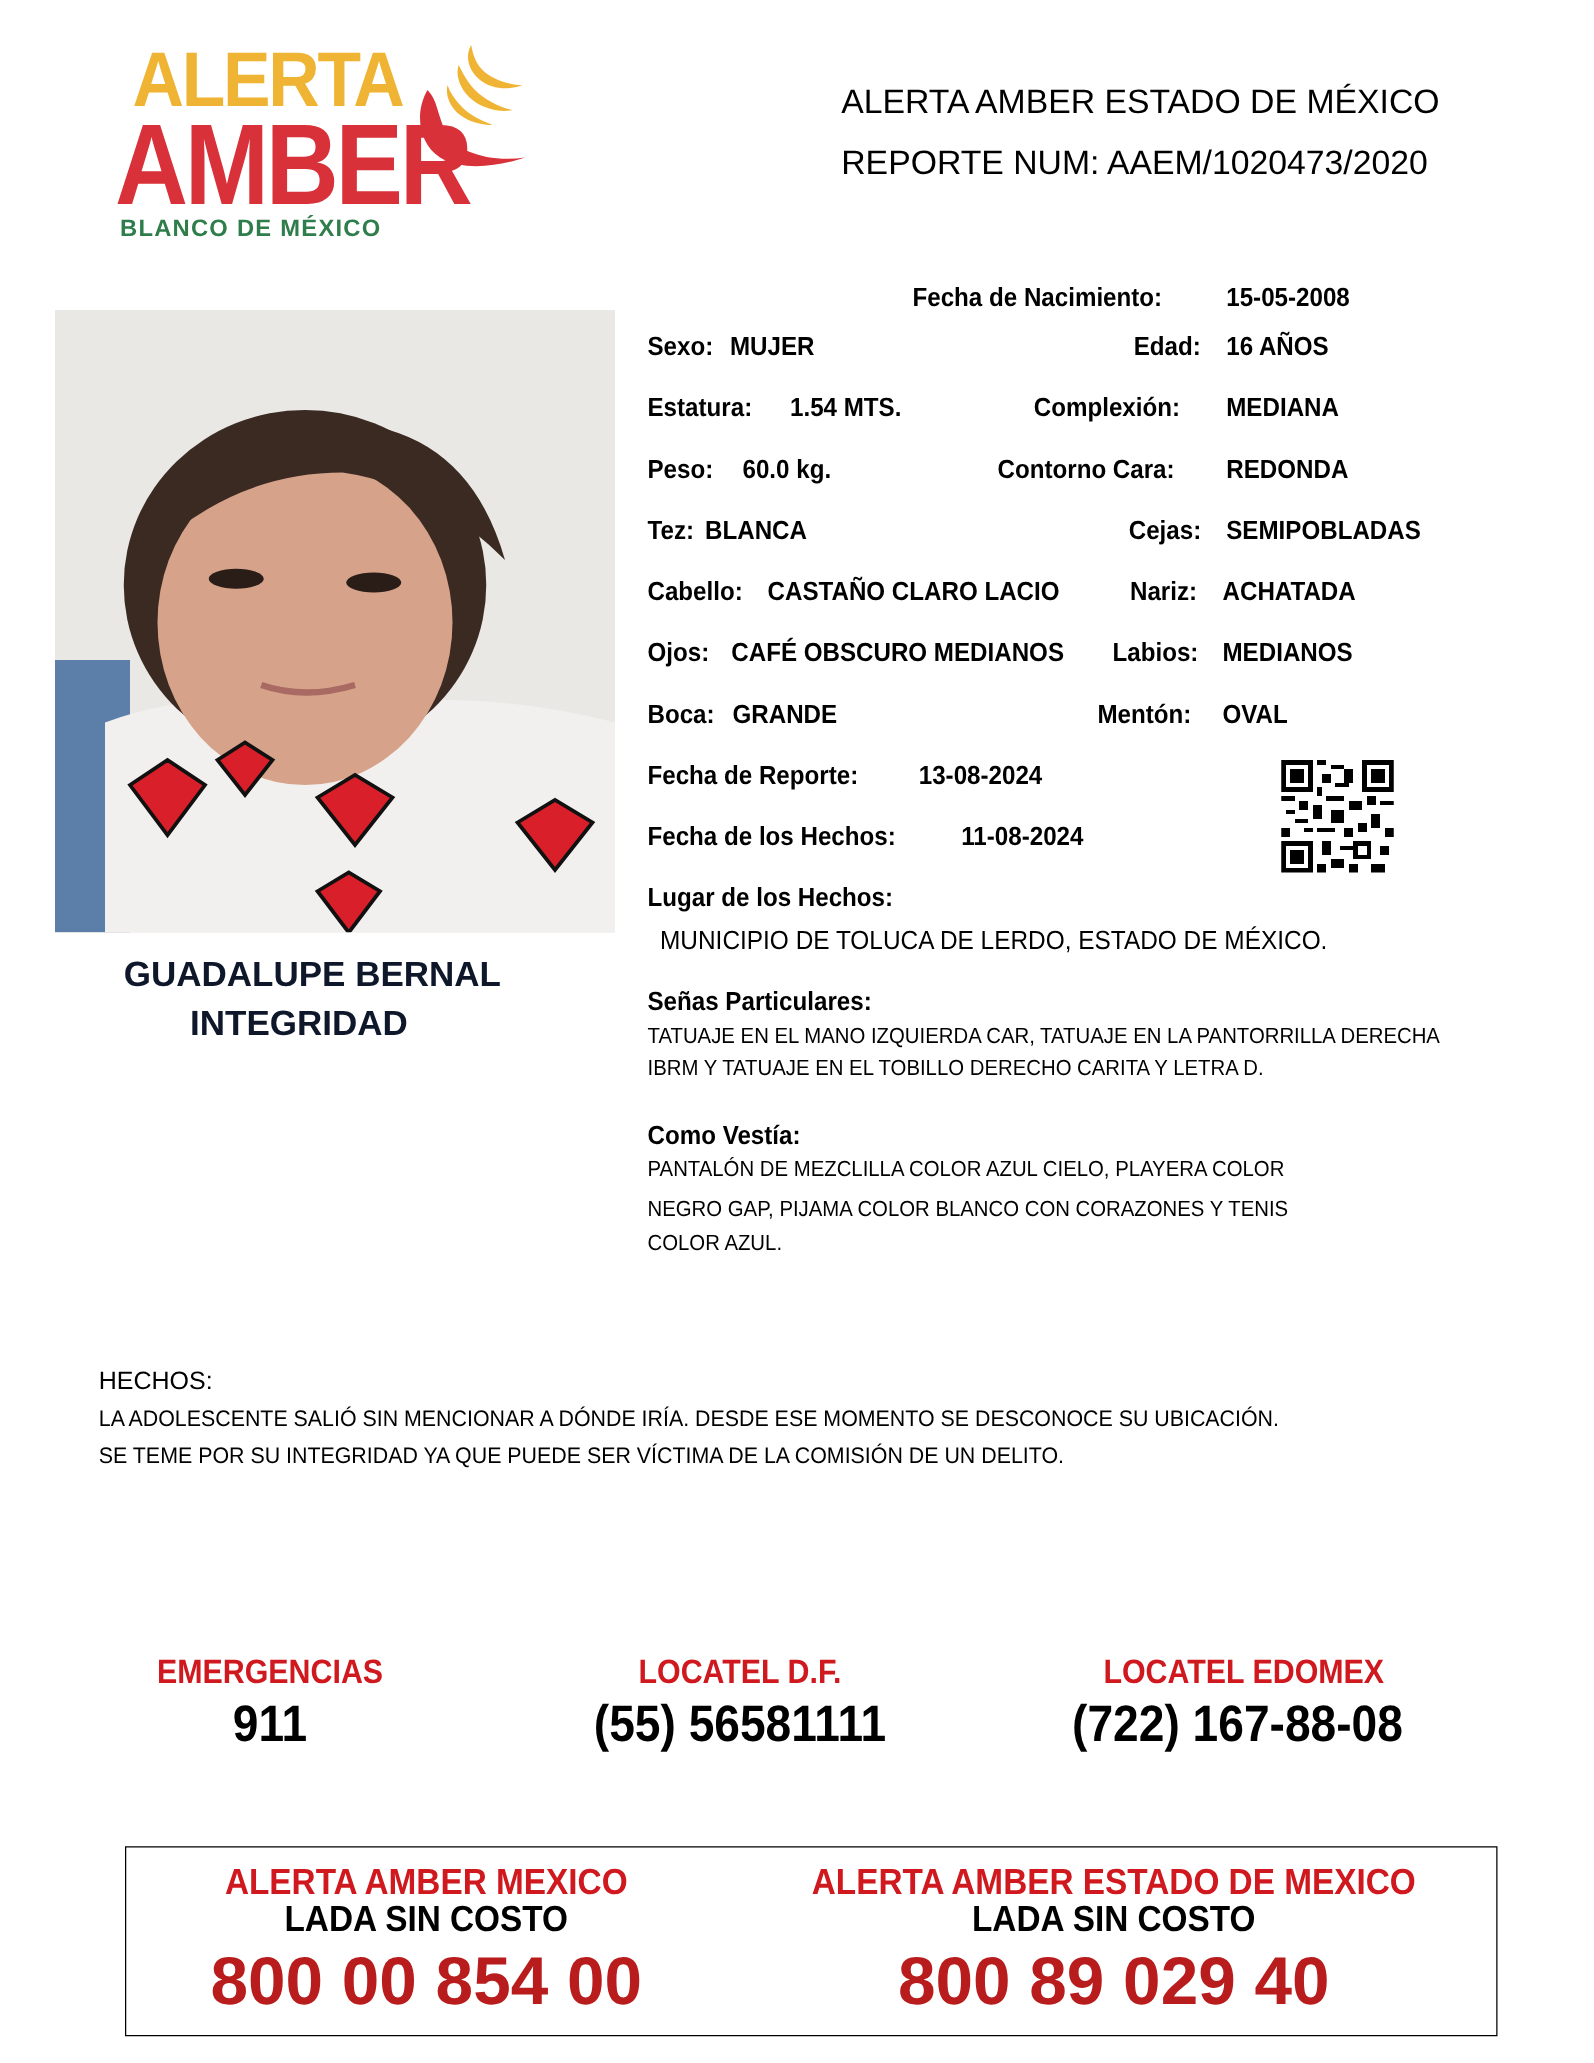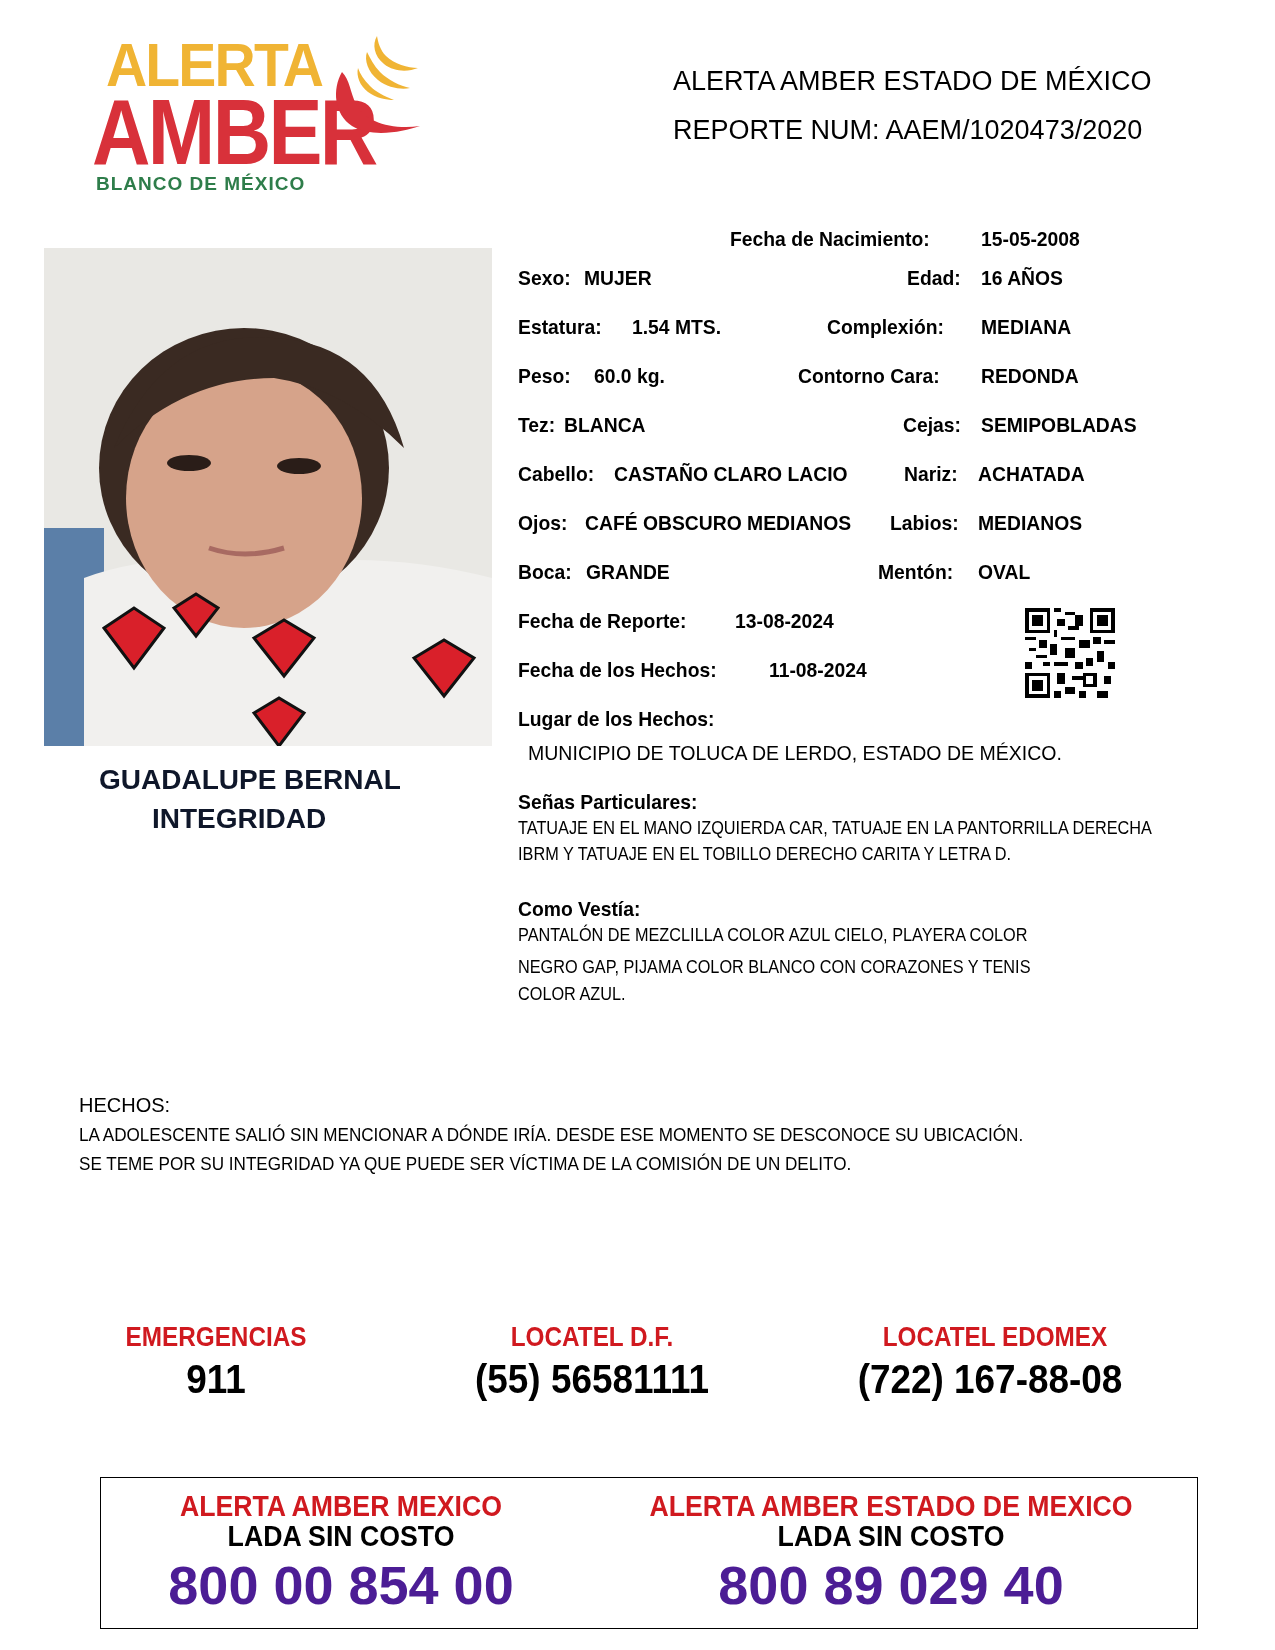--- a/index.html
+++ b/index.html
@@ -36,21 +36,21 @@
   #hechos-h { left: 79px; top: 1094px; font-size: 20px; font-weight: normal; }
   #hechos-t { left: 79px; top: 1121px; font-size: 18px; line-height: 29px; width: 1200px; transform: scaleX(0.95); transform-origin: left top; }
 
   
   .ct-lbl { position: absolute; color: #d0191f; font-size: 27px; font-weight: bold; white-space: nowrap; text-align: center; transform: scaleX(0.9); }
   .ct-num { position: absolute; font-size: 41px; font-weight: bold; white-space: nowrap; text-align: center; transform: scaleX(0.9); }
 
   #box { left: 100px; top: 1437px; width: 1096px; height: 150px; border: 1.5px solid #000; margin-top: 40px; }
   .bx-red { position: absolute; color: #d0191f; font-size: 29px; font-weight: bold; white-space: nowrap; text-align: center; transform: scaleX(0.92); }
   .bx-blk { position: absolute; font-size: 29px; font-weight: bold; white-space: nowrap; text-align: center; transform: scaleX(0.92); }
-  .bx-num { position: absolute; color: #4c1d95; font-size: 54px; font-weight: bold; white-space: nowrap; text-align: center; }
+  .bx-num { position: absolute; color: #b91c1c; font-size: 54px; font-weight: bold; white-space: nowrap; text-align: center; }
 </style>
 </head>
 <body>
 
 <div id="logo" class="abs">
   <div class="alerta">ALERTA</div>
   <div class="amber">AMBER</div>
   <div class="estado">BLANCO DE MÉXICO</div>
   <svg width="100" height="110" viewBox="0 0 100 110">
     <path d="M20 38 C 10 55, 12 80, 30 92 C 50 104, 80 98, 98 92 C 70 96, 42 88, 34 70 C 28 58, 28 46, 20 38 Z" fill="#d8313a"></path>

